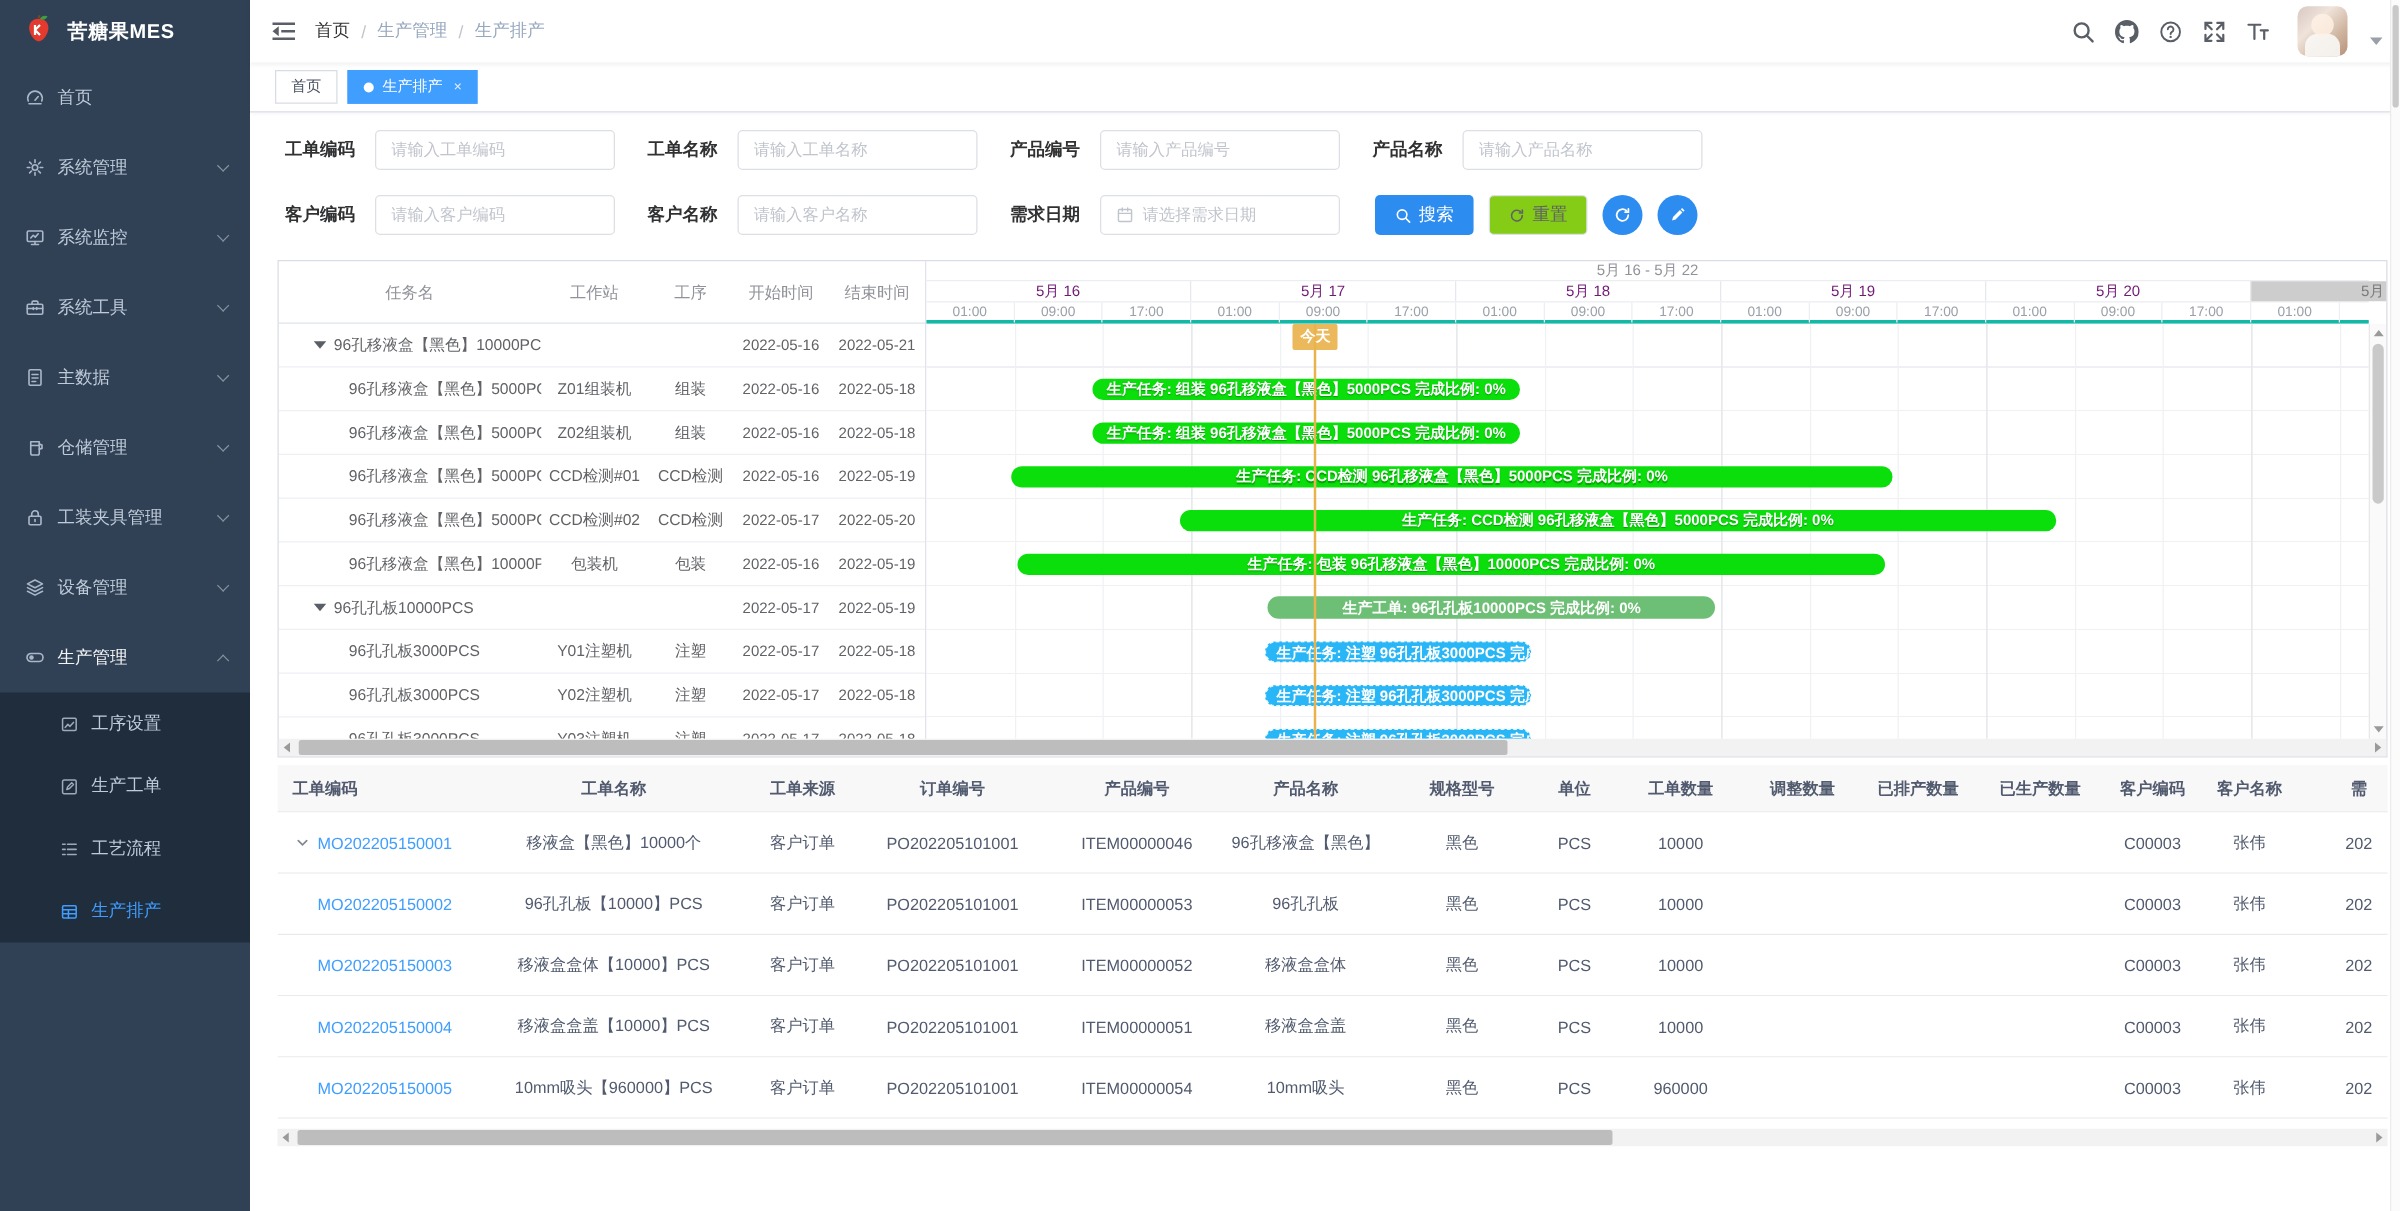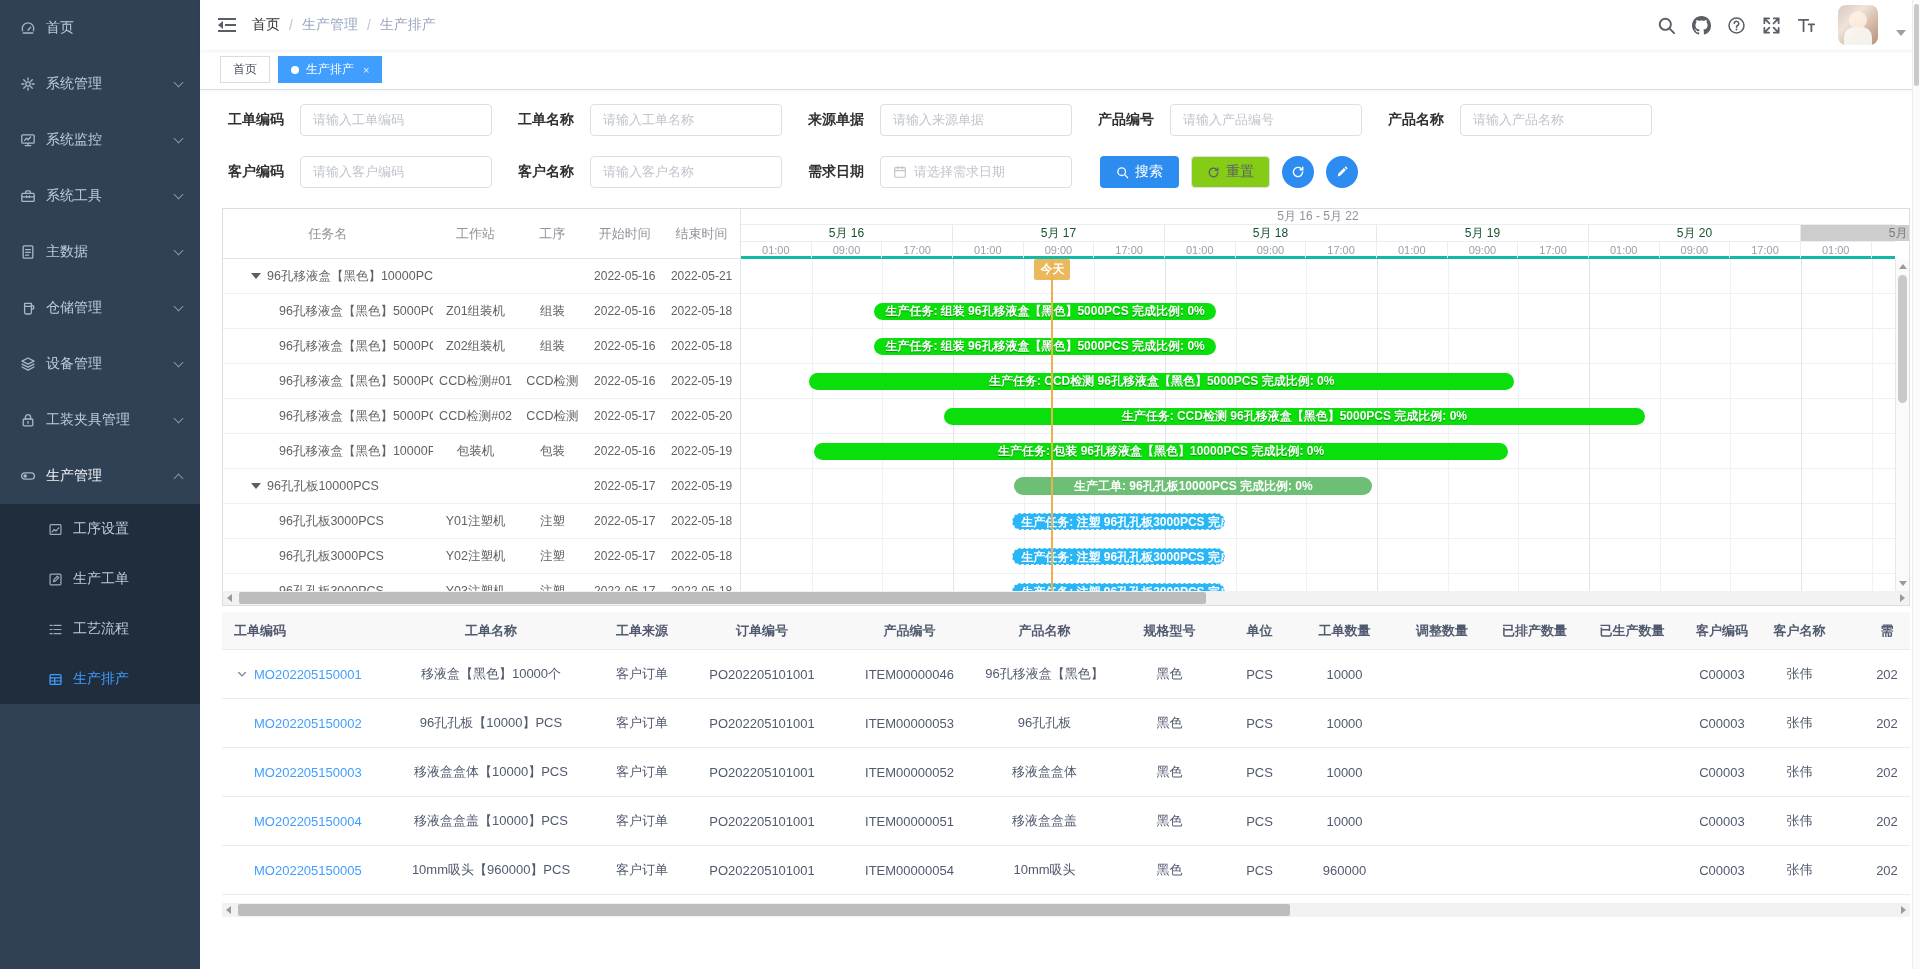--- a/index.html
+++ b/index.html
@@ -79,21 +79,21 @@
   .gl-name { width:210px; display:flex; align-items:center; overflow:hidden; white-space:nowrap; padding-left:28px; }
   .gl-name.child { padding-left:56px; }
   .tri { width:0; height:0; border-left:5px solid transparent; border-right:5px solid transparent; border-top:6px solid #5a5e66; margin-right:6px; flex:0 0 auto; }
   .gl-cell { text-align:center; white-space:nowrap; overflow:hidden; }
   .gl-c1{width:86px;} .gl-c2{width:68px;} .gl-c3{width:77px; font-size:12px;} .gl-c4{width:77px; font-size:12px;}
 
   .gantt-chart { position:relative; flex:1; overflow:hidden; }
   .gc-header { height:50px; border-bottom:3px solid #14b8a6; width:1154px; }
   .gc-range { height:16px; display:flex; align-items:center; justify-content:center; font-size:12px; color:#909399; border-bottom:1px solid #ebedf2; }
   .gc-days { height:17px; display:flex; border-bottom:1px solid #ebedf2; }
-  .gc-day { width:212px; flex:0 0 212px; border-right:1px solid #e6e8ee; font-size:12px; color:#14532d; display:flex; align-items:center; justify-content:center; }
+  .gc-day { width:212px; flex:0 0 212px; border-right:1px solid #e6e8ee; font-size:12px; color:#701a75; display:flex; align-items:center; justify-content:center; }
   .gc-day.grayed { background:#cdcdcd; color:#7a7a7a; }
   .gc-hours { height:16px; display:flex; }
   .gc-hour { width:70.66px; flex:0 0 70.66px; border-right:1px solid #eceef2; font-size:11px; color:#9aa0a8; display:flex; align-items:center; justify-content:center; }
   .gc-rows { position:relative; width:1154px; height:332px; overflow:hidden;
     background:repeating-linear-gradient(to bottom, transparent 0 34px, #eef0f4 34px 35px); }
   .vline { position:absolute; top:0; bottom:0; width:1px; background:#f0f1f4; }
   .vline.day { background:#e3e5ea; }
   .bar { position:absolute; border-radius:9px; color:#fff; font-size:12px; font-weight:bold; white-space:nowrap; overflow:hidden; text-align:center; padding:0 8px; z-index:3; cursor:pointer; }
   .bar.order { height:18px; line-height:18px; }
   .bar.task  { height:17px; line-height:17px; text-shadow:0 1px 1px rgba(0,90,0,.55); }
@@ -133,20 +133,31 @@
   
   .page-scroll { position:absolute; right:0; top:0; width:8px; height:969px; background:#fbfbfb; border-left:1px solid #ececec; z-index:20; }
   .page-scroll .thumb { position:absolute; left:1px; right:1px; top:4px; height:82px; background:#c9c9c9; border-radius:3px; }
 </style>
 </head>
 <body>
 
 <div class="app">
 
   <aside class="sidebar">
+    <div class="logo">
+      <span>
+        <svg width="26" height="26" viewBox="0 0 26 26">
+          <path d="M13 5 C6 5 4 11 6 16 C8 21 11 23 13 23 C15 23 18 21 20 16 C22 11 20 5 13 5z" fill="#e23a2e"></path>
+          <path d="M14 5 C15 2.5 18 2 20 3 C19 5.5 16.5 6.5 14 5z" fill="#3f9e3f"></path>
+          <path d="M13 4.5 L13.6 2.2" stroke="#7a4a22" stroke-width="1.4" fill="none"></path>
+          <path d="M10 10 v8 M10 14 l4-4 M10 14 l4 4" stroke="#fff" stroke-width="1.8" fill="none"></path>
+        </svg>
+      </span>
+      <span class="logo-title">苦糖果MES</span>
+    </div>
     <nav id="menu">
         <div class="menu-item">
           <span class="mi-icon">
             <svg viewBox="0 0 16 16" fill="none" stroke="currentColor" stroke-width="1.3" stroke-linecap="round" stroke-linejoin="round">
               <path d="M2.6 10.8a5.8 5.8 0 1 1 10.8 0"></path>
               <path d="M8 10.2l2.6-3"></path>
               <path d="M3.2 13h9.6"></path>
             </svg>
           </span>
           <span class="mi-label">首页</span>
@@ -198,37 +209,37 @@
               <path d="M4.6 6.4h6.8"></path>
               <path d="M11.4 5.2l2.2.9v2.6l-2.2.6"></path>
             </svg>
           </span>
           <span class="mi-label">仓储管理</span>
           <span class="chev"></span>
         </div>
         <div class="menu-item">
           <span class="mi-icon">
             <svg viewBox="0 0 16 16" fill="none" stroke="currentColor" stroke-width="1.3" stroke-linecap="round" stroke-linejoin="round">
+              <rect x="3.2" y="7" width="9.6" height="6.8" rx="1"></rect>
+              <path d="M5.4 7V5.2a2.6 2.6 0 0 1 5.2 0V7"></path>
+              <path d="M8 9.6v1.6"></path>
+            </svg>
+          </span>
+          <span class="mi-label">工装夹具管理</span>
+          <span class="chev"></span>
+        </div>
+        <div class="menu-item">
+          <span class="mi-icon">
+            <svg viewBox="0 0 16 16" fill="none" stroke="currentColor" stroke-width="1.3" stroke-linecap="round" stroke-linejoin="round">
               <path d="M8 2l6 3.1L8 8.2 2 5.1z"></path>
               <path d="M2 8.1l6 3.1 6-3.1"></path>
               <path d="M2 11l6 3.1 6-3.1"></path>
             </svg>
           </span>
           <span class="mi-label">设备管理</span>
-          <span class="chev"></span>
-        </div>
-        <div class="menu-item">
-          <span class="mi-icon">
-            <svg viewBox="0 0 16 16" fill="none" stroke="currentColor" stroke-width="1.3" stroke-linecap="round" stroke-linejoin="round">
-              <rect x="3.2" y="7" width="9.6" height="6.8" rx="1"></rect>
-              <path d="M5.4 7V5.2a2.6 2.6 0 0 1 5.2 0V7"></path>
-              <path d="M8 9.6v1.6"></path>
-            </svg>
-          </span>
-          <span class="mi-label">工装夹具管理</span>
           <span class="chev"></span>
         </div>
         <div class="menu-item active">
           <span class="mi-icon">
             <svg viewBox="0 0 16 16" fill="none" stroke="currentColor" stroke-width="1.3" stroke-linecap="round" stroke-linejoin="round">
               <rect x="1.6" y="4.8" width="12.8" height="6.4" rx="3.2"></rect>
               <circle cx="5.2" cy="8" r="1.8" fill="currentColor" stroke="none"></circle>
             </svg>
           </span>
           <span class="mi-label">生产管理</span>
@@ -341,26 +352,20 @@
           <div class="fgroup">
             <span class="flabel">工单编码</span>
             <div class="finput">
               <span class="ph">请输入工单编码</span>
             </div>
           </div>
           <div class="fgroup">
             <span class="flabel">工单名称</span>
             <div class="finput">
               <span class="ph">请输入工单名称</span>
-            </div>
-          </div>
-          <div class="fgroup">
-            <span class="flabel">来源单据</span>
-            <div class="finput">
-              <span class="ph">请输入来源单据</span>
             </div>
           </div>
           <div class="fgroup">
             <span class="flabel">产品编号</span>
             <div class="finput">
               <span class="ph">请输入产品编号</span>
             </div>
           </div>
           <div class="fgroup">
             <span class="flabel">产品名称</span>

